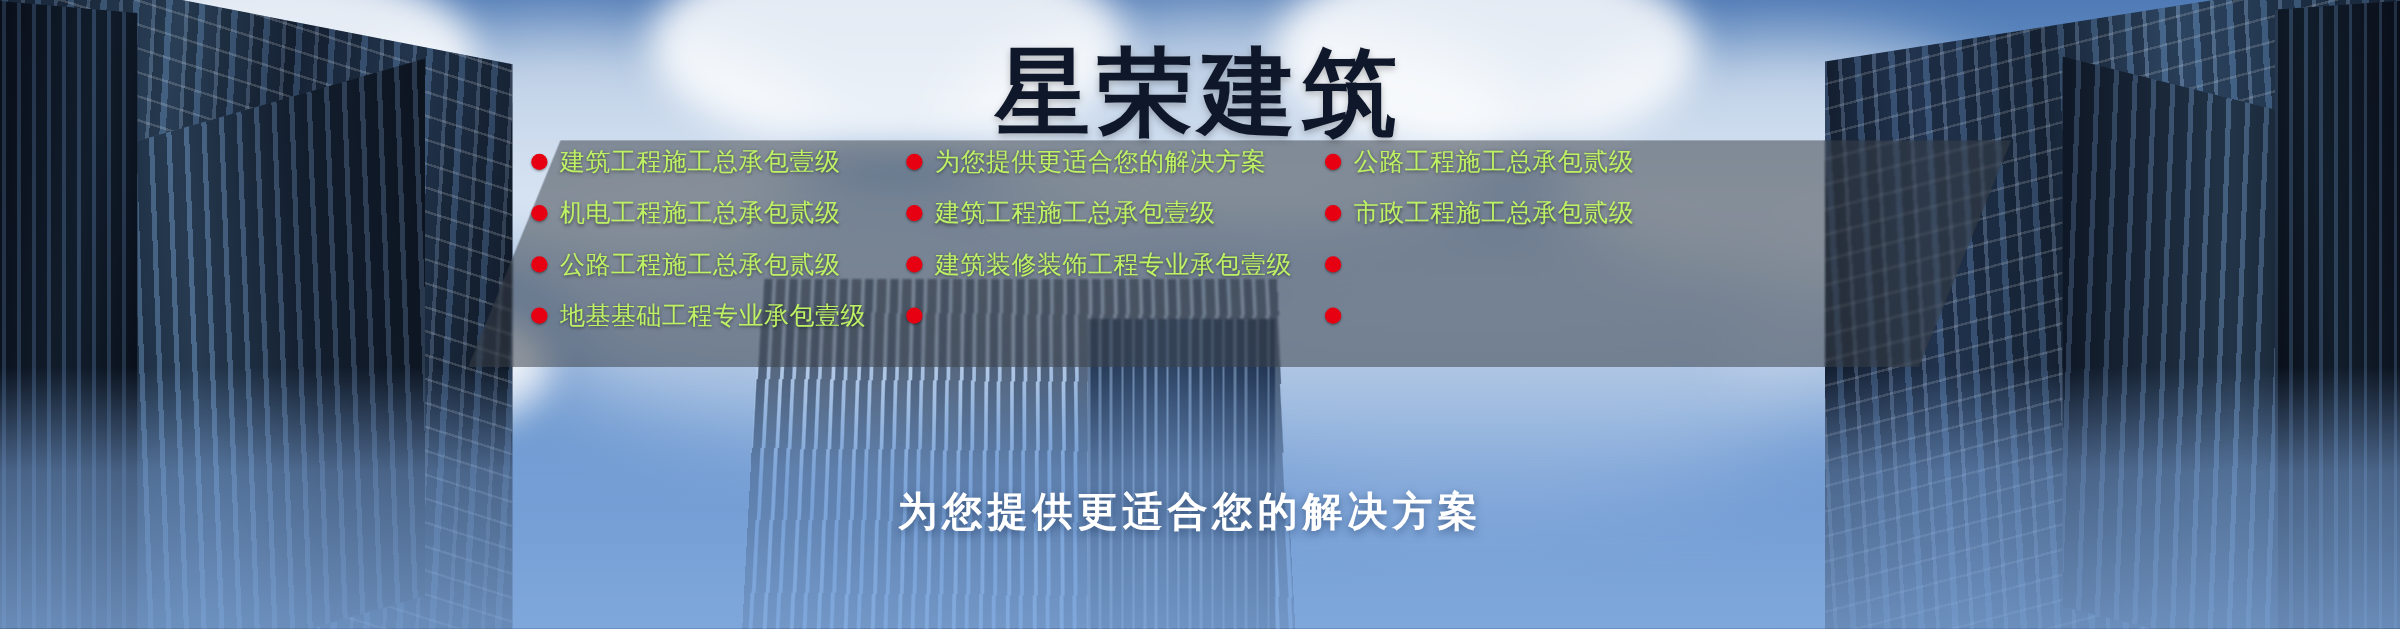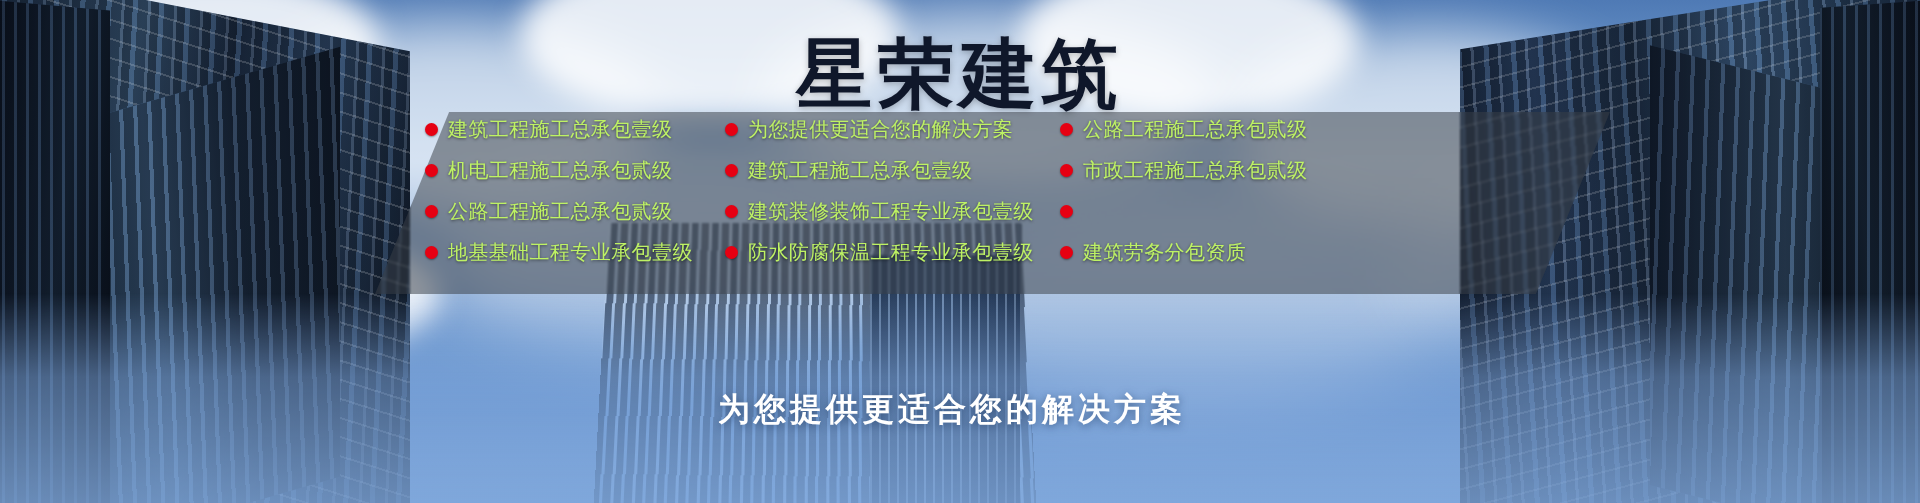--- a/index.html
+++ b/index.html
@@ -309,39 +309,37 @@
         <div class="qitem">
           <span class="dot"></span>
           <span class="qtext">建筑工程施工总承包壹级</span>
         </div>
         <div class="qitem">
           <span class="dot"></span>
           <span class="qtext">建筑装修装饰工程专业承包壹级</span>
         </div>
         <div class="qitem">
           <span class="dot"></span>
-          <span class="qtext">防水防腐保温工程专业承包壹级</span>
         </div>
       </div>
 
       <div class="col col-3">
         <div class="qitem">
           <span class="dot"></span>
           <span class="qtext">公路工程施工总承包贰级</span>
         </div>
         <div class="qitem">
           <span class="dot"></span>
           <span class="qtext">市政工程施工总承包贰级</span>
         </div>
         <div class="qitem">
           <span class="dot"></span>
         </div>
         <div class="qitem">
           <span class="dot"></span>
-          <span class="qtext">建筑劳务分包资质</span>
         </div>
       </div>
 
     </div>
   </div>
 
   <div class="tagline">为您提供更适合您的解决方案</div>
 
 </div>
 

